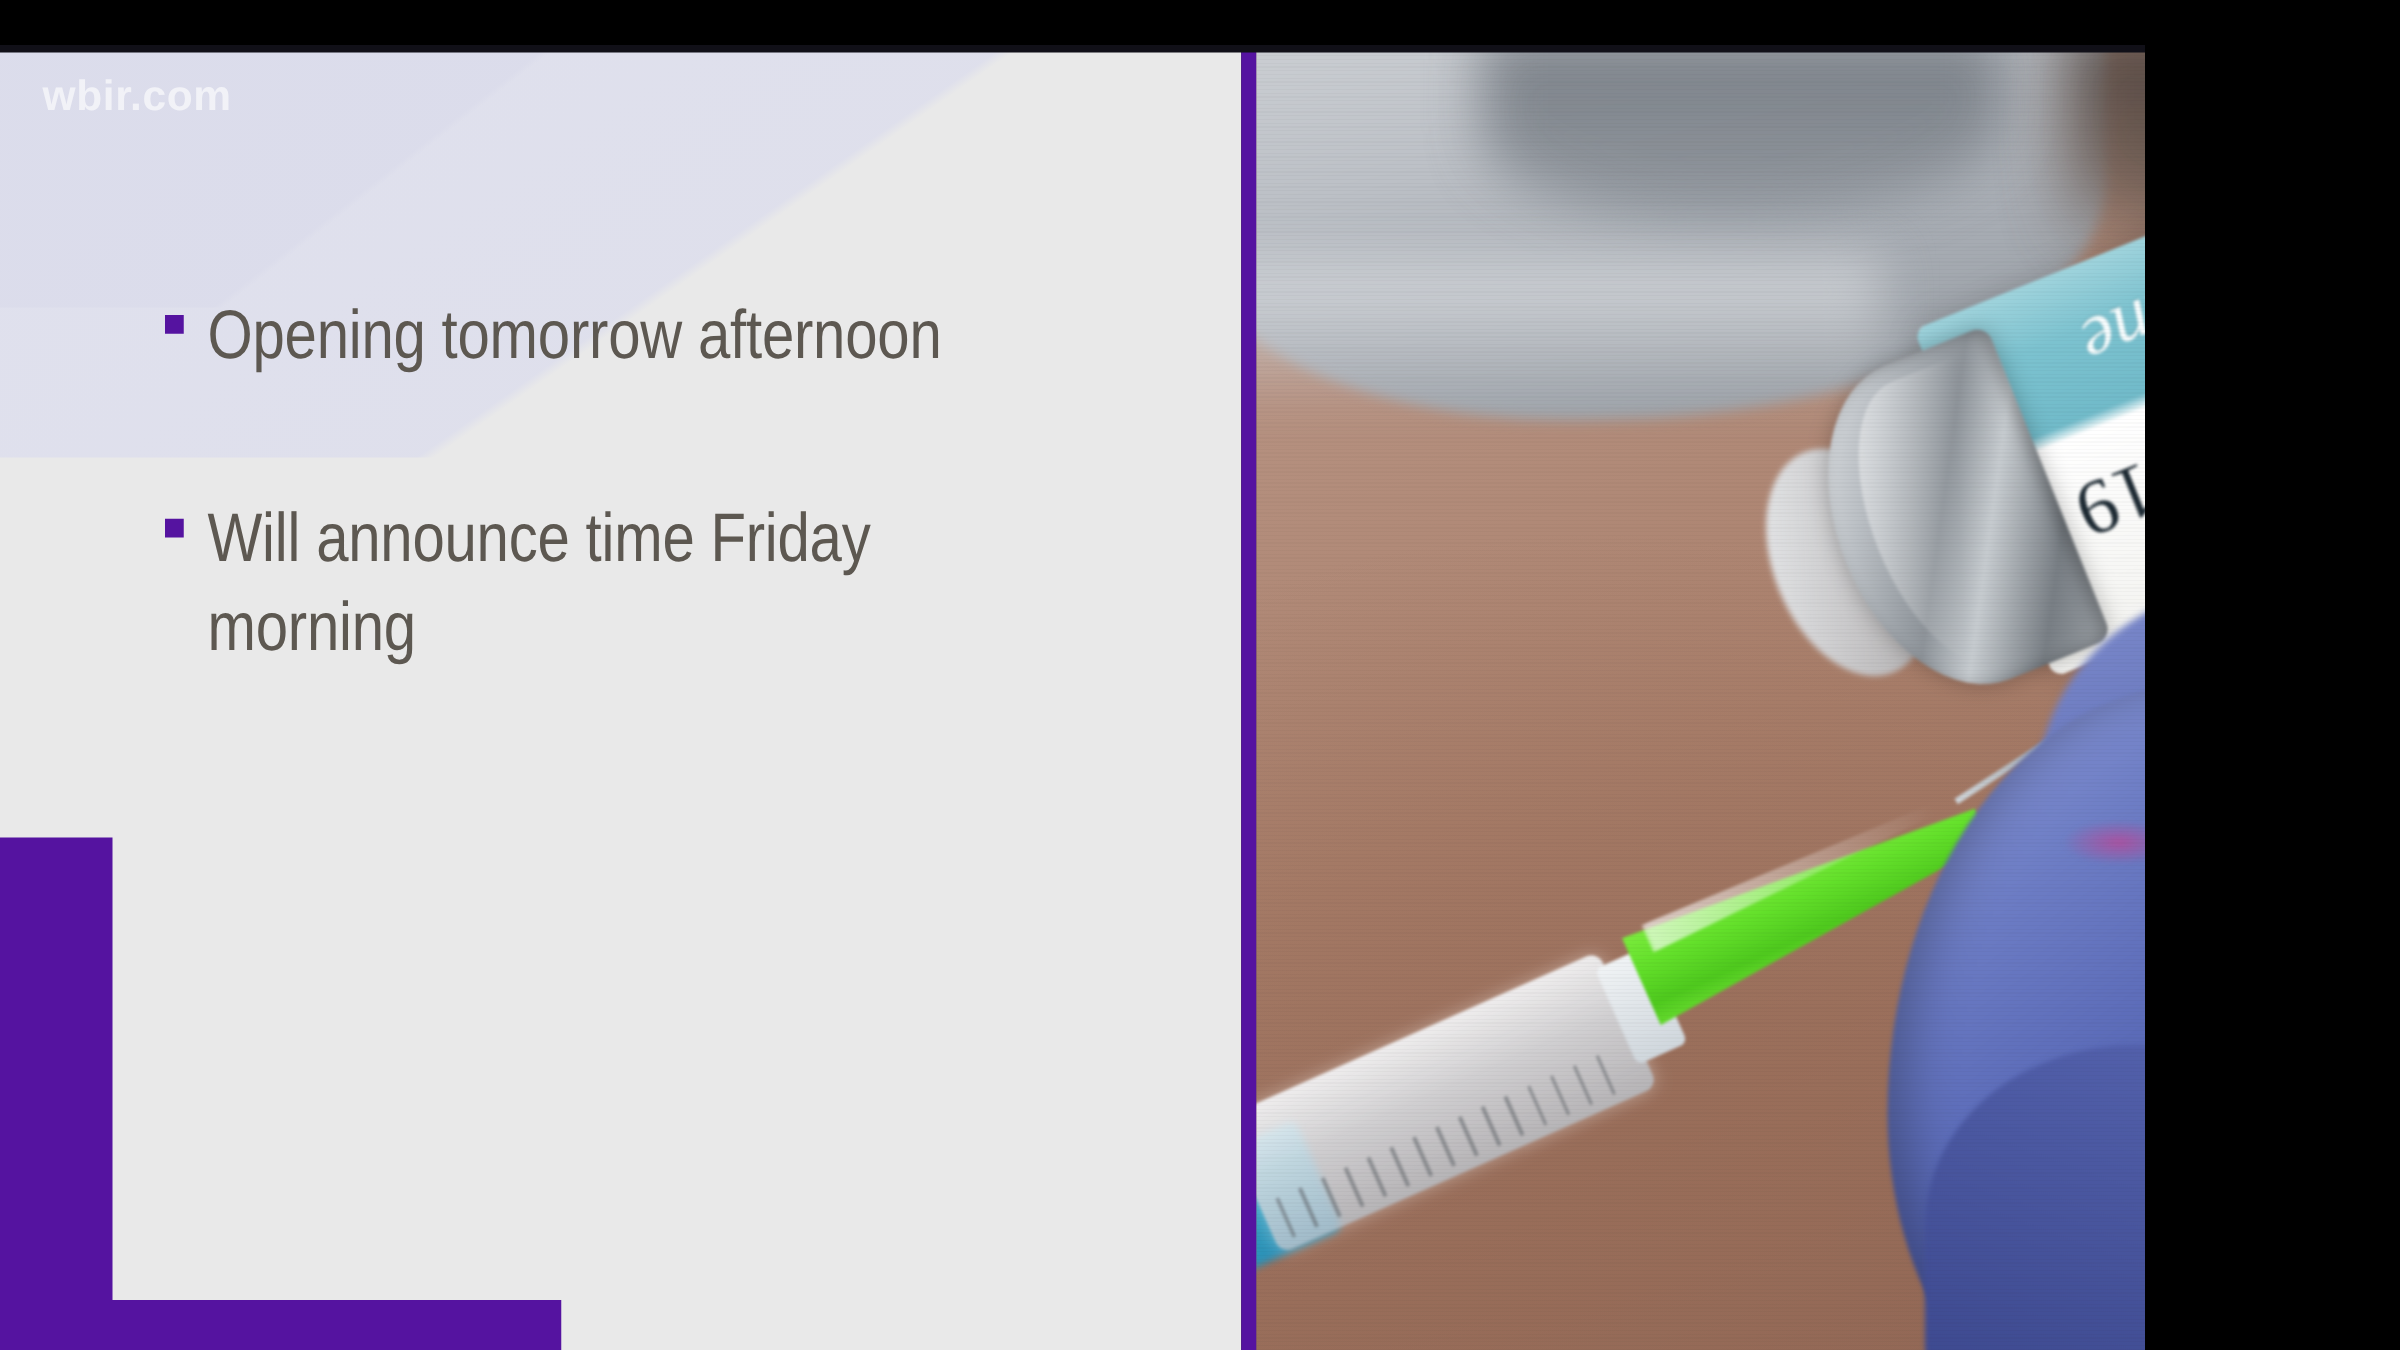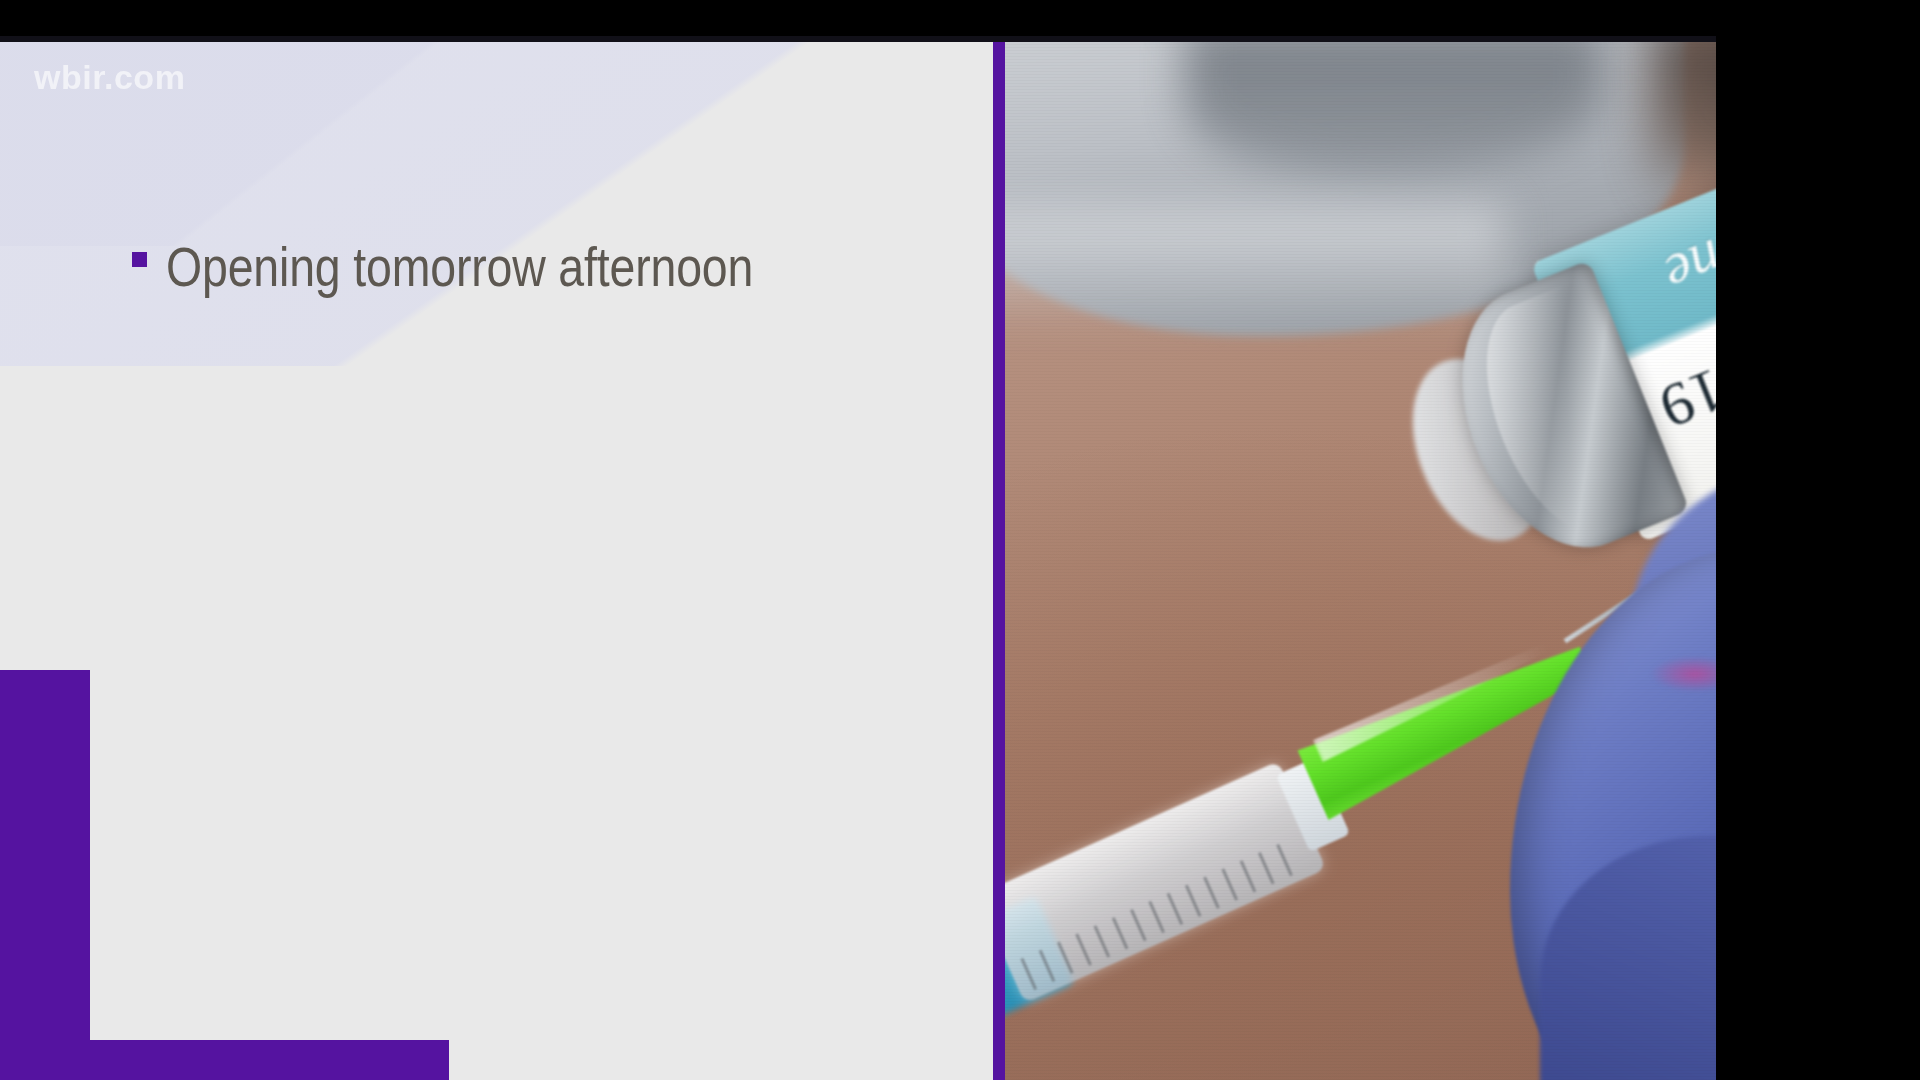--- a/index.html
+++ b/index.html
@@ -264,20 +264,25 @@
 
     <div id="bullets">
 
       <div class="bullet-row">
         <span class="b-mark"></span>
         <span class="b-text">Opening tomorrow afternoon</span>
       </div>
 
       <div class="gap-lg"></div>
 
+      <div class="bullet-row">
+        <span class="b-mark"></span>
+        <span class="b-text">Will announce time Friday
+morning</span>
+      </div>
 
       <div class="gap-sm"></div>
 
 
     </div>
 
     <div class="l-vert"></div>
     <div class="l-horz"></div>
   </div>
 

